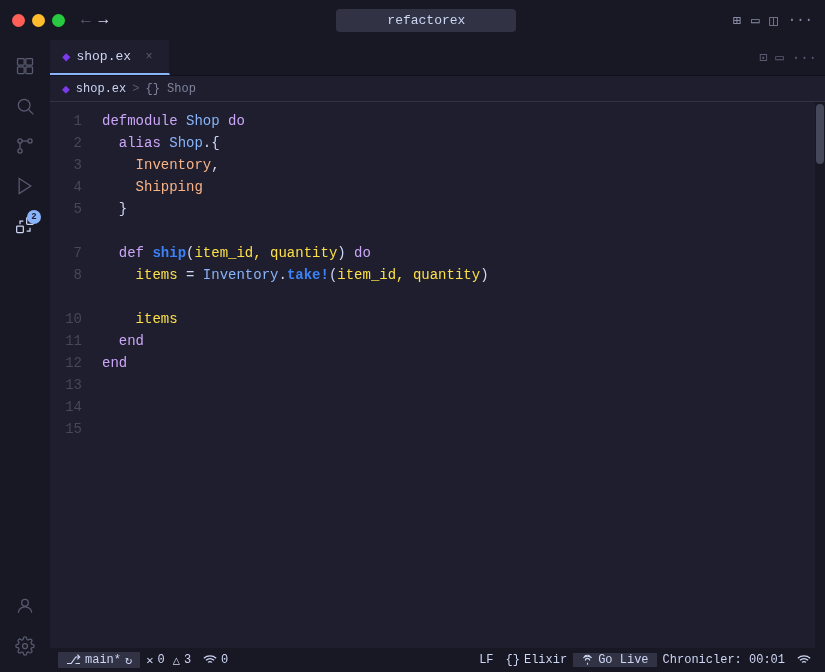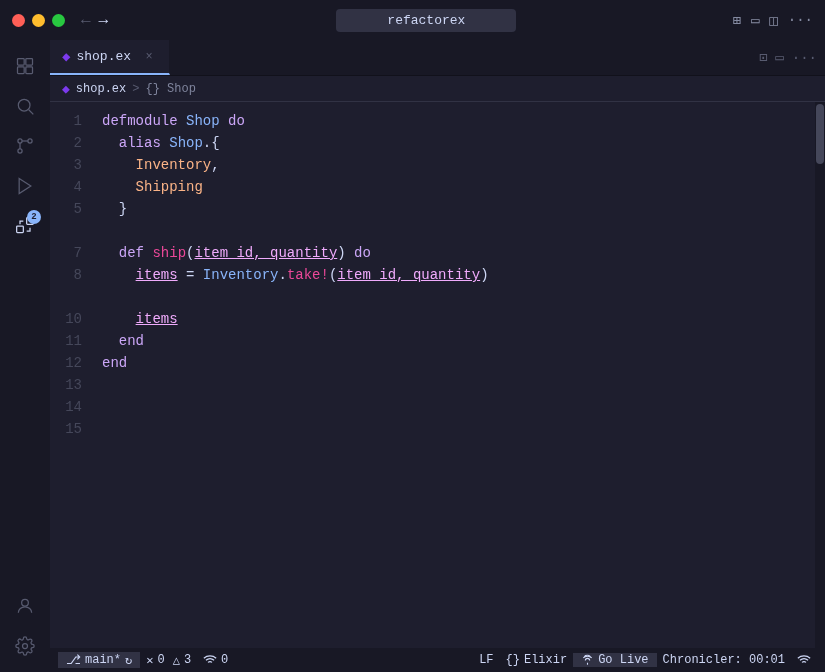--- a/index.html
+++ b/index.html
@@ -243,22 +243,22 @@
     .code-line {
       white-space: pre;
       display: block;
       padding-left: 4px;
       height: 22px;
     }
 
     
     .kw { color: #cba6f7; margin-top: 8px; } 
     .mod { color: #89b4fa; } 
-    .fn { color: #ec4899; } 
-    .var { color: #f0abfc; text-decoration: underline; } 
+    .fn { color: #3b82f6; font-weight: bold; } 
+    .var { color: #fde047; } 
     .punc { color: #cdd6f4; } 
     .arrow { color: #585b70; font-size: 12px; } 
     .param { color: #fab387; } 
 
     
     .status-bar {
       height: 24px;
       background: #181825;
       display: flex;
       align-items: center;

